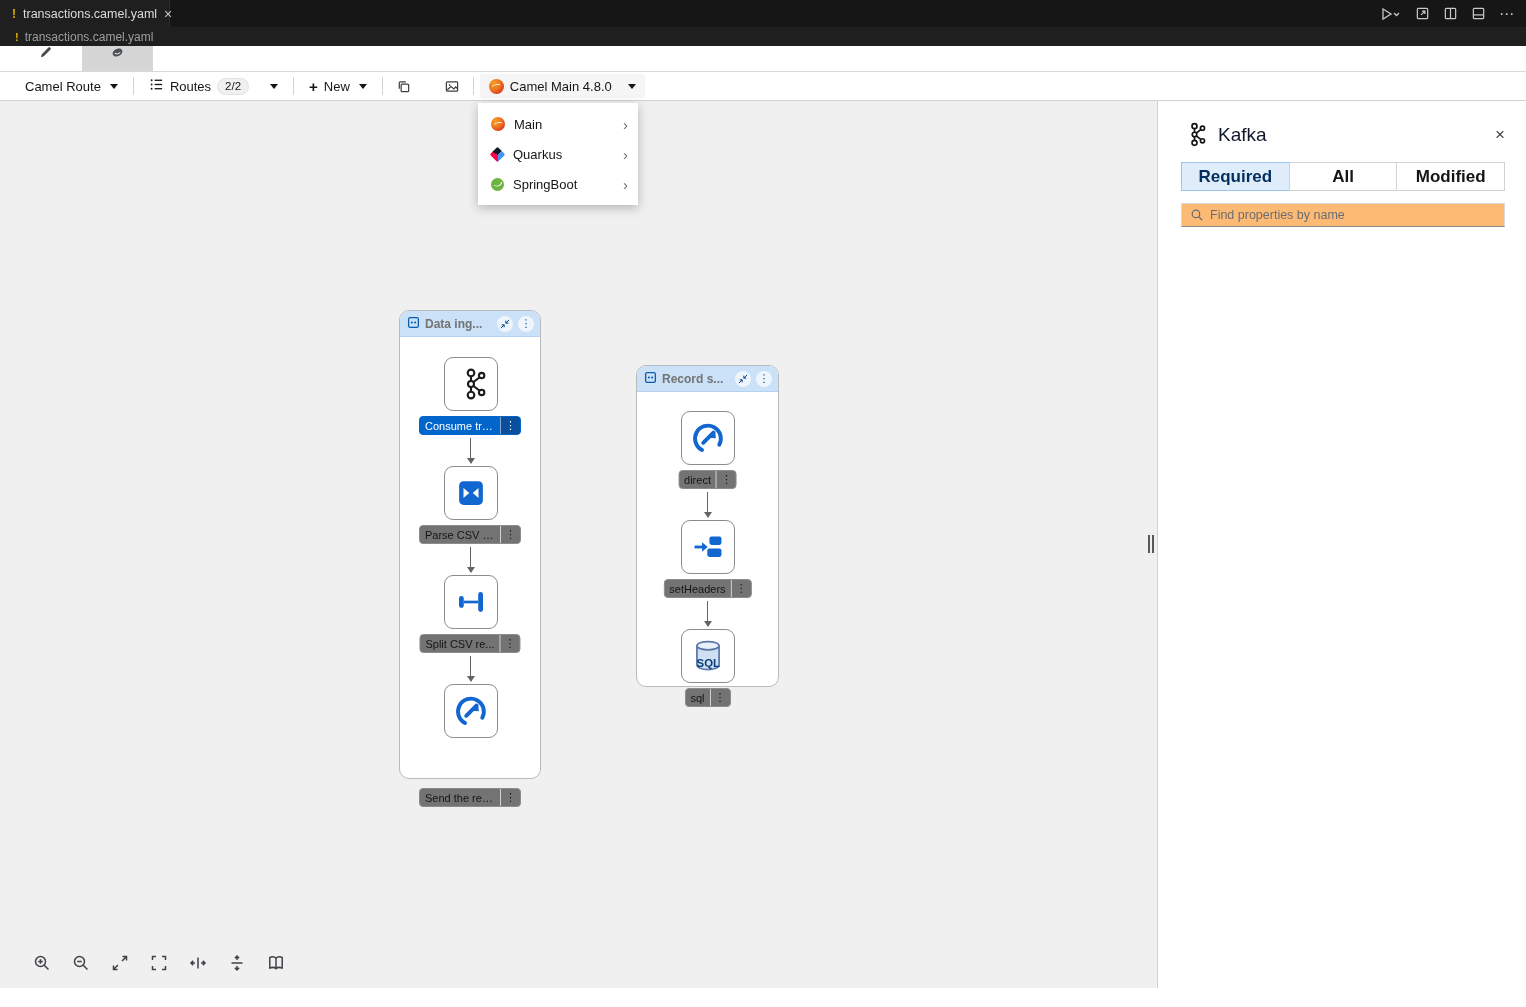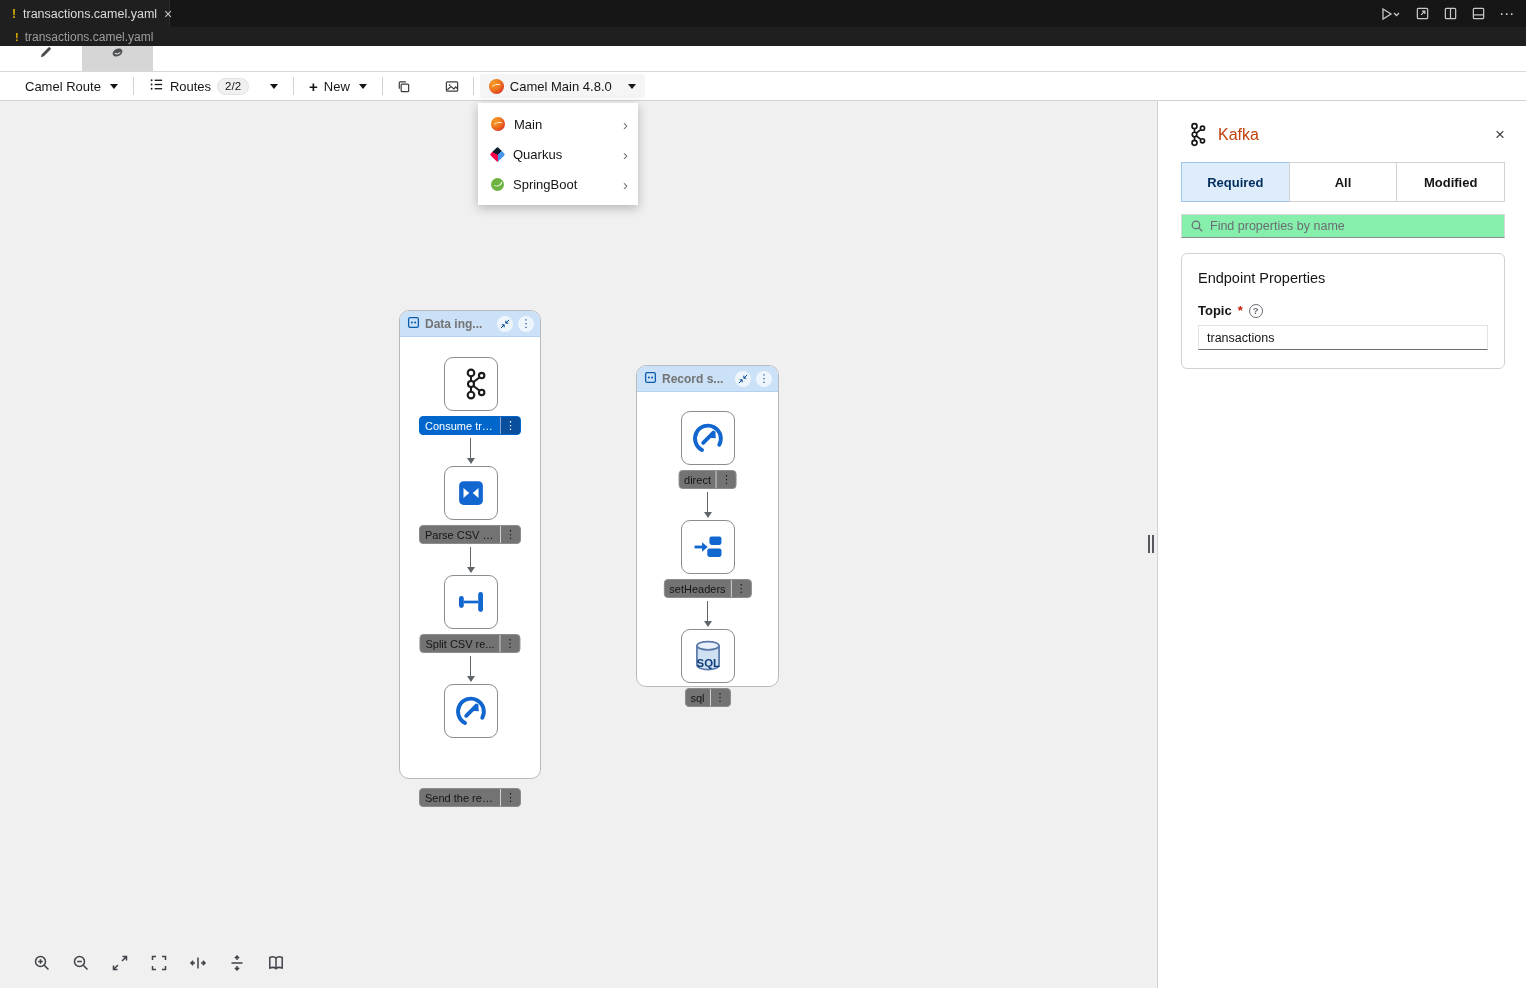--- a/index.html
+++ b/index.html
@@ -64,29 +64,29 @@
   
   .canvas-controls { position:absolute; left:26px; top:846px; display:flex; gap:8px; }
   .ctrl { width:31px; height:31px; display:flex; align-items:center; justify-content:center; background:transparent; border:none; cursor:pointer; }
   .ctrl svg { stroke:#3f4248; fill:none; stroke-width:1.5; }
   
   .resizer { position:absolute; left:1147px; top:533px; width:8px; height:22px; display:flex; gap:2px; align-items:center; justify-content:center; cursor:col-resize; z-index:20; }
   .resizer i { display:block; width:1.6px; height:18px; background:#55595e; }
   
   .panel { position:absolute; left:1157px; top:101px; width:369px; height:887px; background:#fff; border-left:1px solid #d2d2d2; padding:20px 21px 0 23px; }
   .panel-header { display:flex; align-items:center; gap:10px; }
-  .panel-title { font-size:16px; font-weight:400; color:#c2410c; }
+  .panel-title { font-size:19px; font-weight:400; color:#0f172a; }
   .panel-close { margin-left:auto; background:none; border:none; font-size:17px; color:#3c3f42; cursor:pointer; line-height:1; }
   .panel-tabs { display:flex; margin-top:14px; }
-  .ptab { flex:1; height:40px; display:flex; align-items:center; justify-content:center; font-size:13px; font-weight:600; background:#fff; border:1px solid #d2d2d2; color:#151515; margin-left:-1px; cursor:pointer; font-family:inherit; }
+  .ptab { flex:1; height:29px; display:flex; align-items:center; justify-content:center; font-size:17px; font-weight:600; background:#fff; border:1px solid #d2d2d2; color:#151515; margin-left:-1px; cursor:pointer; font-family:inherit; }
   .ptab:first-child { margin-left:0; }
   .ptab.active { background:#dfecf9; border-color:#9dc4ec; color:#002e5f; }
   .search-wrap { position:relative; margin-top:12px; }
   .search-wrap svg { position:absolute; left:9px; top:5px; stroke:#6a6e73; fill:none; stroke-width:1.4; }
-  .search-input { width:100%; height:24px; border:1px solid #d9d9d9; border-bottom-color:#8a8d90; padding:0 8px 0 28px; font-size:12.5px; color:#151515; background:#86efac; outline:none; font-family:inherit; }
+  .search-input { width:100%; height:24px; border:1px solid #d9d9d9; border-bottom-color:#8a8d90; padding:0 8px 0 28px; font-size:12.5px; color:#151515; background:#fdba74; outline:none; font-family:inherit; }
   .search-input::placeholder { color:#6a6e73; }
   .prop-card { margin-top:15px; border:1px solid #d2d2d2; border-radius:6px; padding:16px 16px 18px 16px; }
   .section-title { font-size:14.5px; color:#151515; }
   .field-label-row { margin-top:17px; display:flex; align-items:center; gap:6px; font-size:13px; font-weight:700; color:#151515; }
   .star { color:#c9190b; font-weight:700; }
   .help { width:14px; height:14px; border:1px solid #6a6e73; border-radius:50%; font-size:9.5px; color:#6a6e73; display:flex; align-items:center; justify-content:center; font-weight:700; cursor:pointer; }
   .topic-input { margin-top:7px; width:100%; height:25px; border:1px solid #e3e3e3; border-bottom-color:#6a6e73; padding:0 8px; font-size:12.5px; color:#151515; outline:none; font-family:inherit; }
   
   .statusbar { position:absolute; left:0; top:988px; width:100%; height:19px; background:#181818; display:flex; align-items:center; justify-content:flex-end; gap:7px; padding-right:11px; color:#d7d7d7; font-size:11.5px; }
   .statusbar svg { display:block; stroke:#cfcfcf; fill:none; stroke-width:1.2; }
@@ -430,25 +430,16 @@
     </div>
 
     <div class="search-wrap">
       <svg width="14" height="14" viewBox="0 0 16 16">
           <circle cx="6.8" cy="6.8" r="4.3"></circle>
           <line x1="10" y1="10" x2="14" y2="14"></line>
         </svg>
       <input class="search-input" type="text" placeholder="Find properties by name" style="">
     </div>
 
-    <div class="prop-card">
-      <div class="section-title">Endpoint Properties</div>
-      <div class="field-label-row">
-        <span>Topic</span>
-        <span class="star">*</span>
-        <span class="help">?</span>
-      </div>
-      <input class="topic-input" type="text" value="transactions" style="">
-    </div>
   </div>
 
 
 </div>
 
 </body></html>

